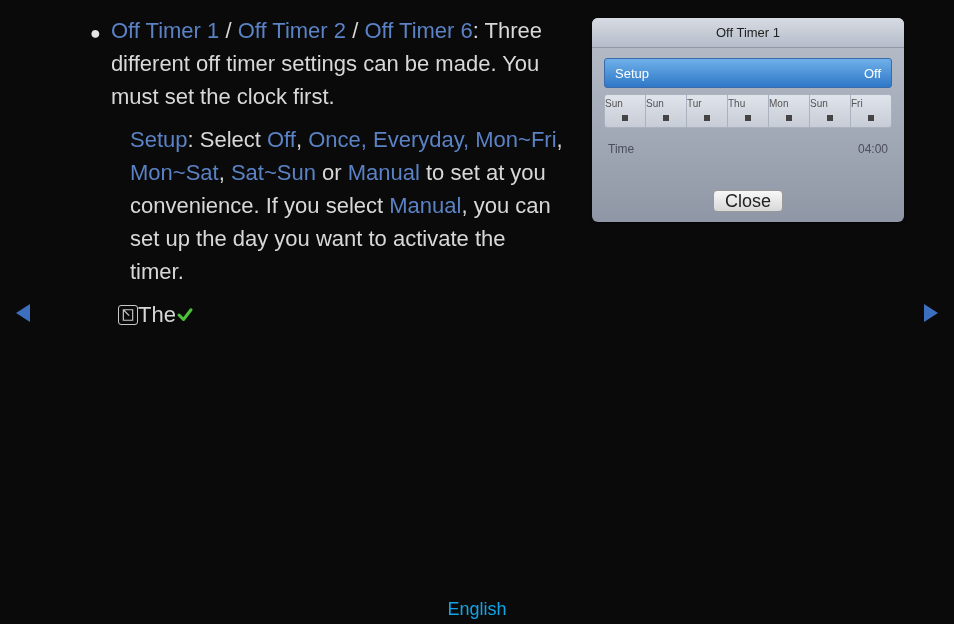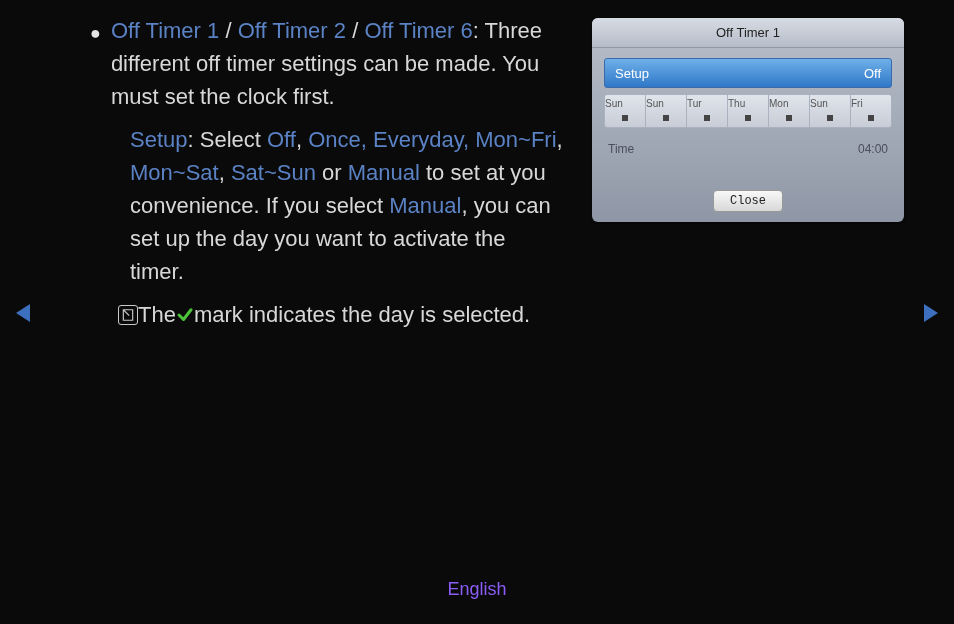--- a/index.html
+++ b/index.html
@@ -15,34 +15,34 @@
   .note-icon svg { width: 14px; height: 14px; }
   .check-icon { display: inline-flex; width: 18px; height: 18px; align-items:center; justify-content:center; }
   .check-icon svg { width: 18px; height: 18px; }
 
   
   .arrow-left, .arrow-right { position: absolute; top: 304px; width: 0; height: 0; cursor: pointer; }
   .arrow-left { left: 16px; border-right: 14px solid #3d6fbf; border-top: 9px solid transparent; border-bottom: 9px solid transparent; }
   .arrow-right { right: 16px; border-left: 14px solid #3d6fbf; border-top: 9px solid transparent; border-bottom: 9px solid transparent; }
 
   
-  .footer { position: absolute; bottom: 24px; width: 100%; text-align: center; font-size: 18px; color: #8b5cf6; font-weight: 300; }
+  .footer { position: absolute; bottom: 4px; width: 100%; text-align: center; font-size: 18px; color: #0ea5e9; font-weight: 300; }
 
   
   .panel { position: absolute; right: 50px; top: 18px; width: 312px; height: 204px; border-radius: 6px; overflow: hidden; background: linear-gradient(#b9c0cb, #8f97a6); box-shadow: 0 1px 2px rgba(0,0,0,0.6); }
   .panel-title { height: 30px; text-align: center; font-size: 13px; color: #222; line-height: 30px; background: linear-gradient(#d7dbe3,#b6bdc9); border-bottom: 1px solid #9099a8; }
   .setup-bar { margin: 10px 12px 6px 12px; height: 30px; border-radius: 3px; display:flex; align-items:center; justify-content:space-between; padding: 0 10px; font-size: 13px; color: #fff; background: linear-gradient(#6fb0e9,#2f78c8); border: 1px solid #3a6aaa; }
   .days { margin: 0 12px; display:flex; border: 1px solid #aab1bf; border-radius: 3px; overflow:hidden; }
   .day { flex:1; background: linear-gradient(#e0e4eb,#c7ccd6); border-right: 1px solid #aab1bf; }
   .day:last-child { border-right: none; }
   .day-label { font-size: 10px; color: #555; padding-top: 3px; }
   .day-mark { height: 18px; display:flex; align-items:center; justify-content:center; }
   .day-mark .sq { width: 6px; height: 6px; background: #444; }
   .time-row { margin: 14px 16px 0 16px; display:flex; justify-content:space-between; font-size: 12px; color: #4a4f5a; }
-  .close-btn { position:absolute; left:50%; transform:translateX(-50%); bottom: 10px; width: 70px; height: 22px; border-radius: 4px; background: linear-gradient(#f8f8f8,#d8d8d8); border: 1px solid #999; font-size: 12px; color: #222; display:flex; align-items:center; justify-content:center; cursor:pointer;font-family:Liberation Mono, monospace; }
+  .close-btn { position:absolute; left:50%; transform:translateX(-50%); bottom: 10px; width: 70px; height: 22px; border-radius: 4px; background: linear-gradient(#f8f8f8,#d8d8d8); border: 1px solid #999; font-size: 18px; color: #222; display:flex; align-items:center; justify-content:center; cursor:pointer; }
 </style>
 </head>
 <body>
 
 <div class="page">
 
   <div class="content">
     <div class="bullet-row">
       <span class="bullet">●</span>
       <div>
@@ -59,21 +59,20 @@
         <svg viewBox="0 0 24 24">
             <path d="M4 3 L20 3 L20 21 L4 21 Z M4 3 L14 13" fill="none" stroke="#c8c8c8" stroke-width="2"></path>
           </svg>
       </span>
       <span>The </span>
       <span class="check-icon">
         <svg viewBox="0 0 24 24">
             <path d="M4 12 L10 18 L20 5" fill="none" stroke="#4cc23a" stroke-width="4" stroke-linecap="round" stroke-linejoin="round"></path>
           </svg>
       </span>
-      <span> mark indicates the day is selected.</span>
     </div>
 
   </div>
 
   <div class="panel">
     <div class="panel-title">Off Timer 1</div>
     <div class="setup-bar">
       <span>Setup</span>
       <span>Off</span>
     </div>

